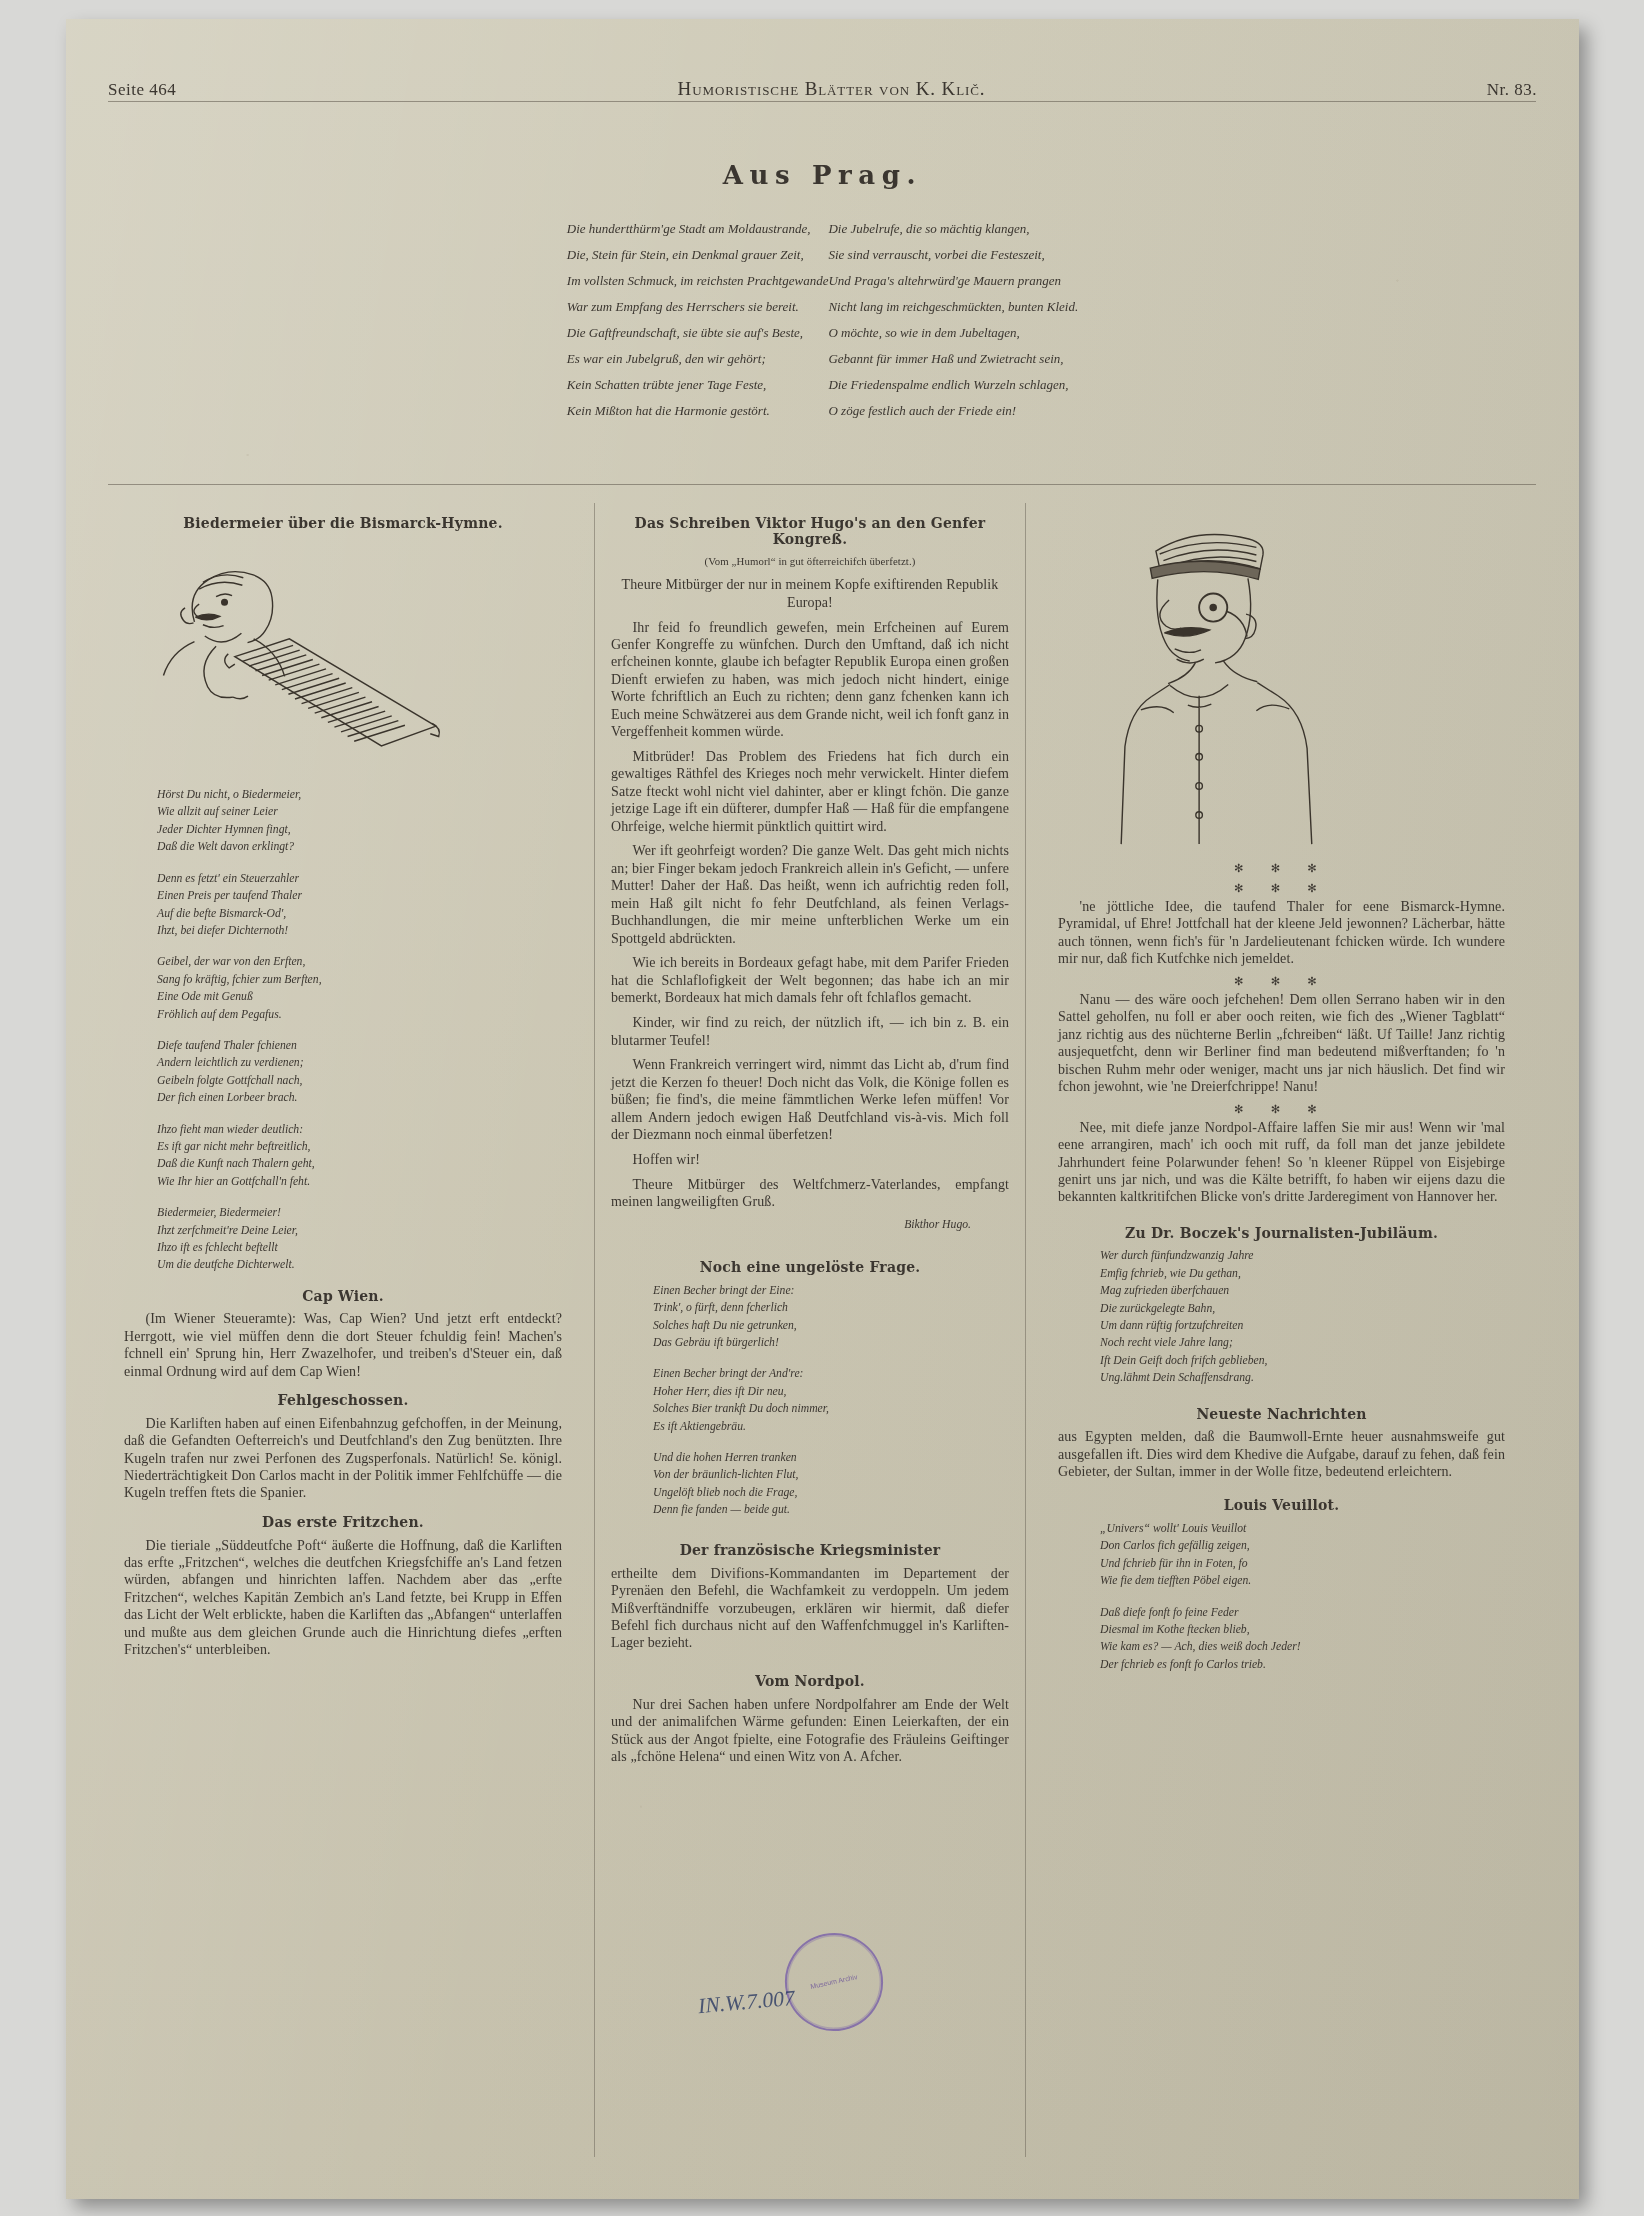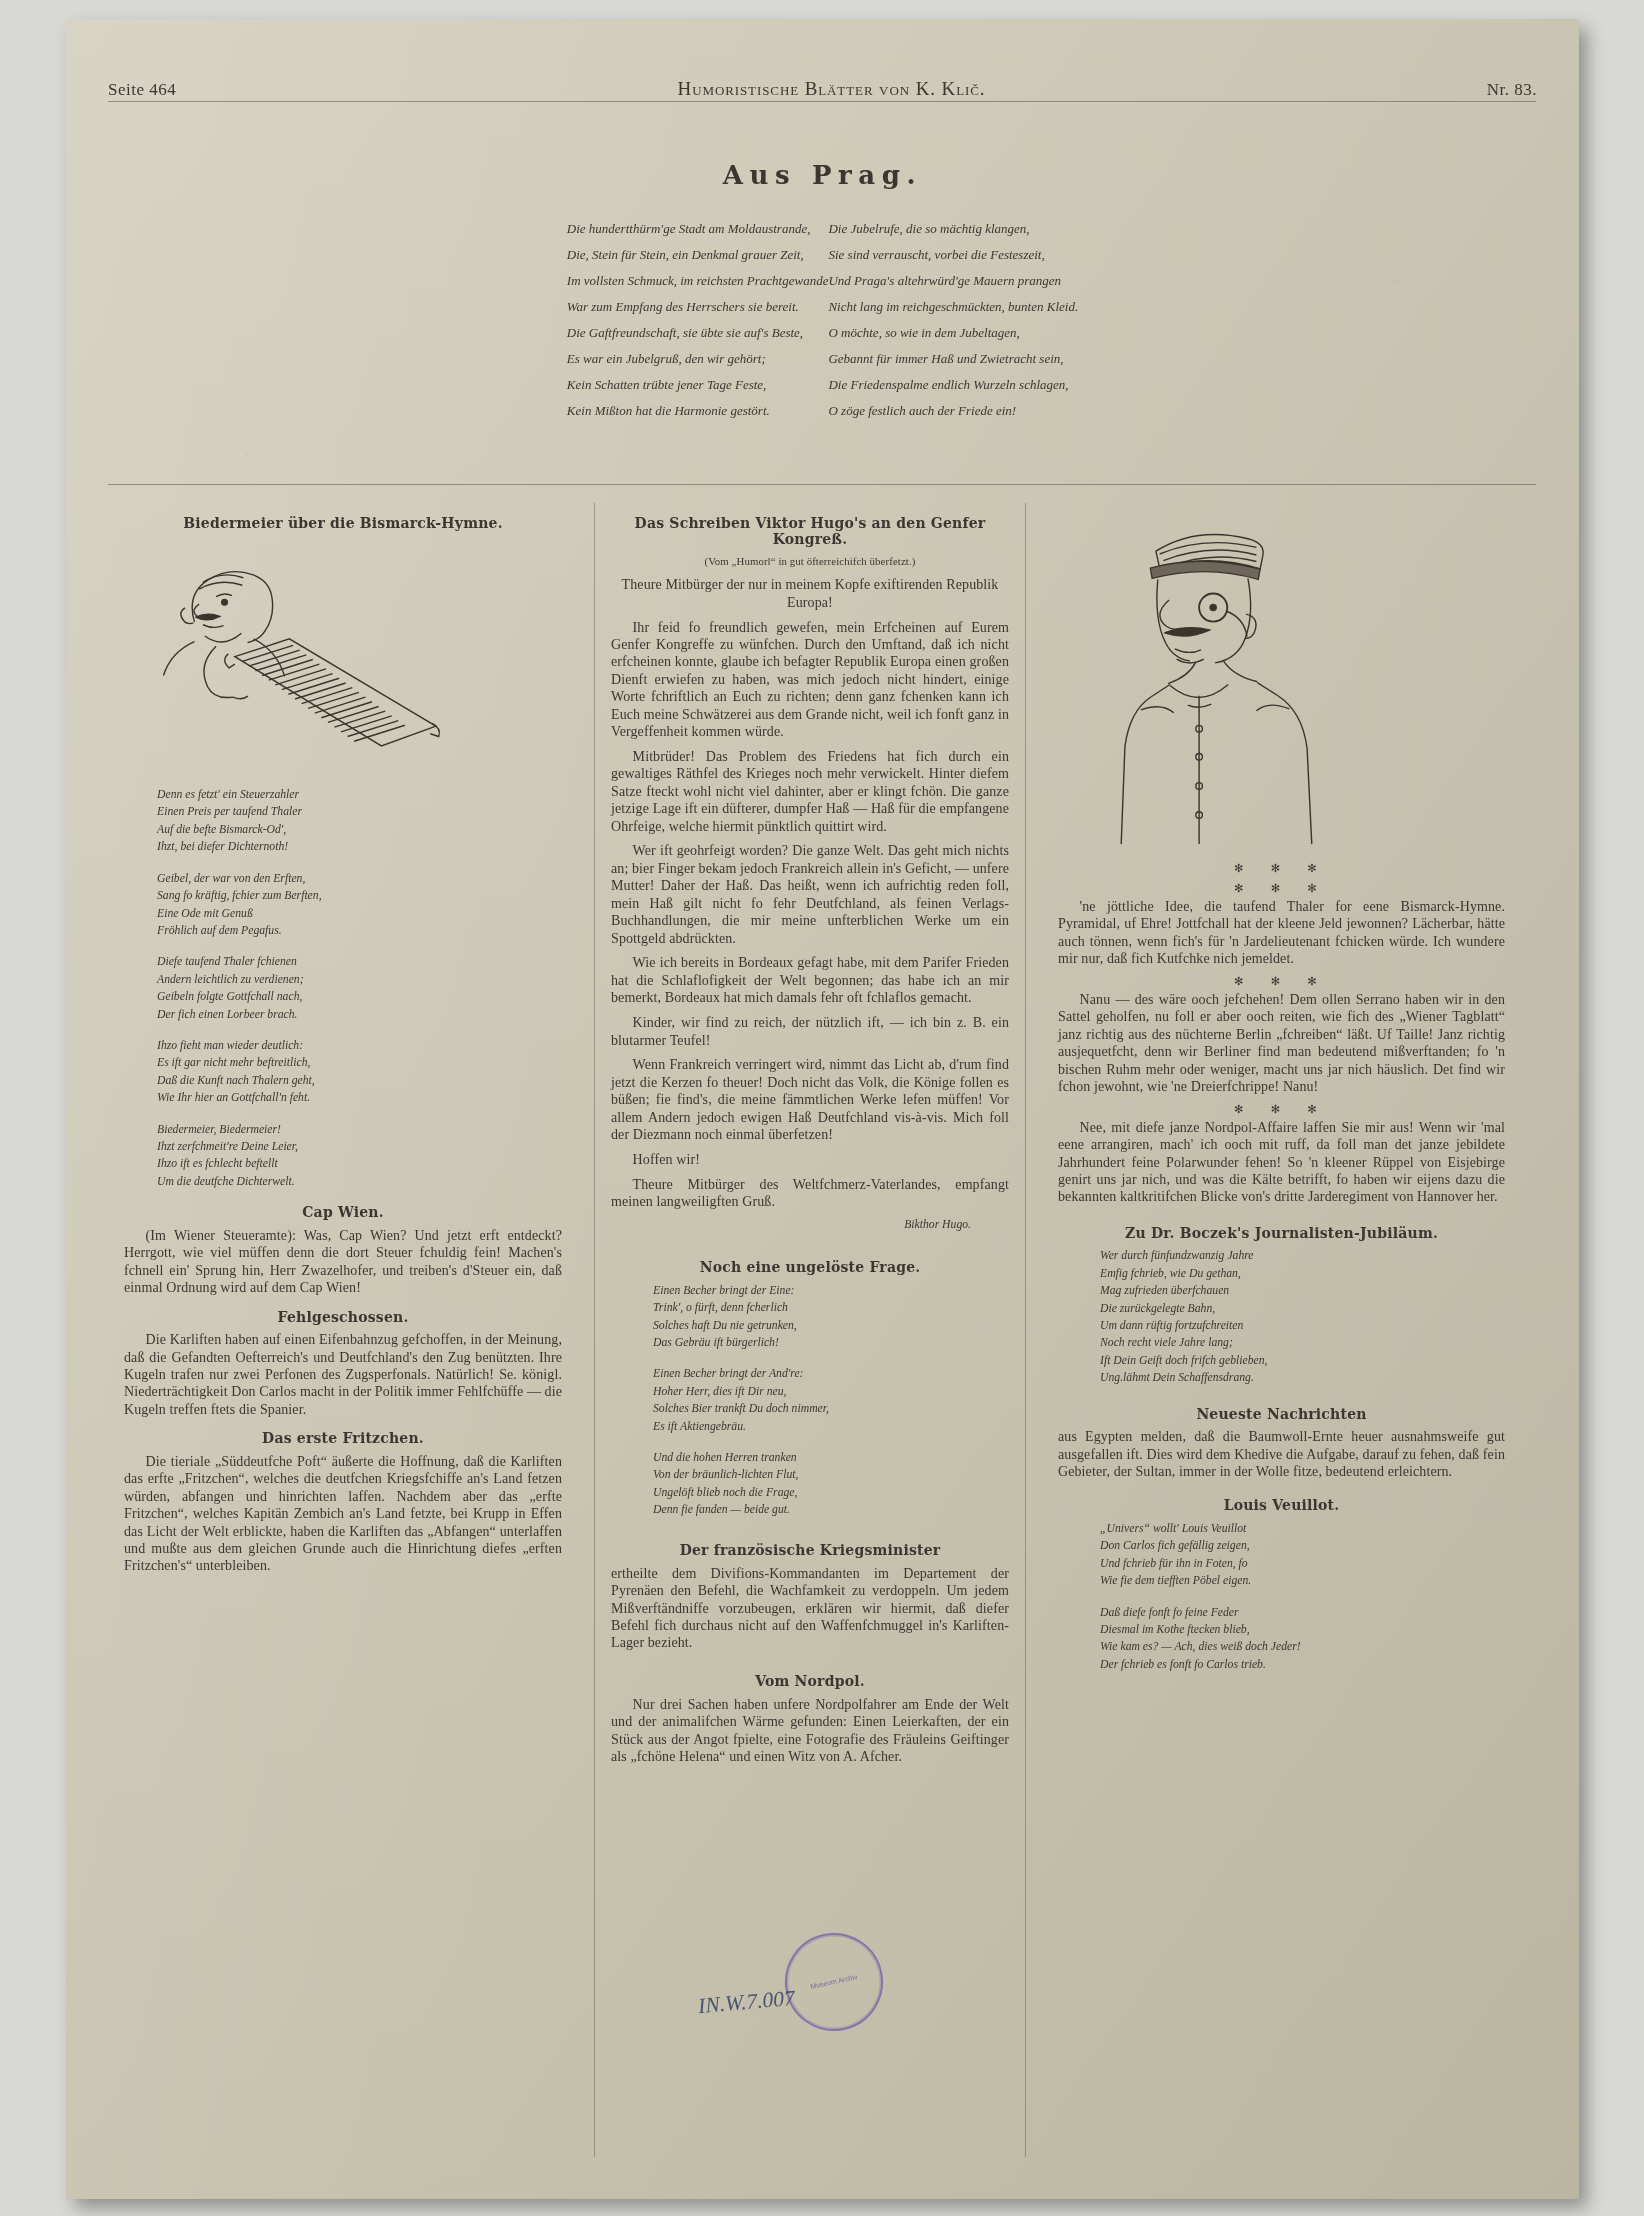--- a/index.html
+++ b/index.html
@@ -187,20 +187,26 @@
           <path d="M222 238 q-16 14 2 30 l12 -8"></path>
           <path d="M656 386 q20 10 14 28 l-18 -6"></path>
         </g>
 
         <g stroke="#3a342c" stroke-width="3" fill="none">
           <path d="M196 222 q-40 40 -18 86 q14 28 54 22"></path>
           <path d="M232 330 q18 8 32 -2"></path>
         </g>
       </svg>
 
+      <div class="verse">
+          <div>Hörst Du nicht, o Biedermeier,</div>
+          <div>Wie allzit auf seiner Leier</div>
+          <div>Jeder Dichter Hymnen fingt,</div>
+          <div>Daß die Welt davon erklingt?</div>
+        </div>
       <div class="verse">
           <div>Denn es fetzt' ein Steuerzahler</div>
           <div>Einen Preis per taufend Thaler</div>
           <div>Auf die befte Bismarck-Od',</div>
           <div>Ihzt, bei diefer Dichternoth!</div>
         </div>
       <div class="verse">
           <div>Geibel, der war von den Erften,</div>
           <div>Sang fo kräftig, fchier zum Berften,</div>
           <div>Eine Ode mit Genuß</div>

